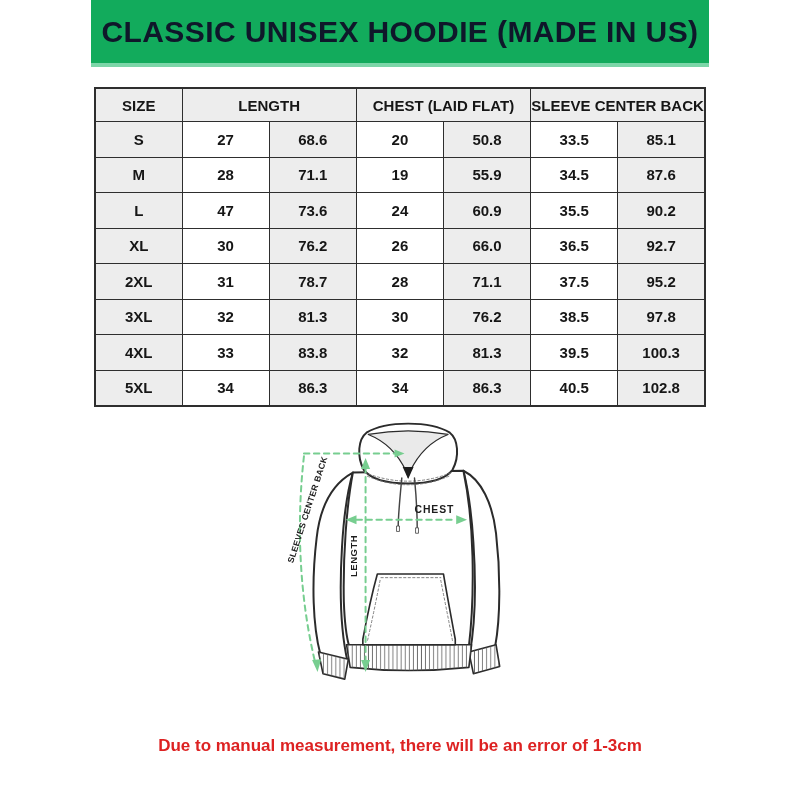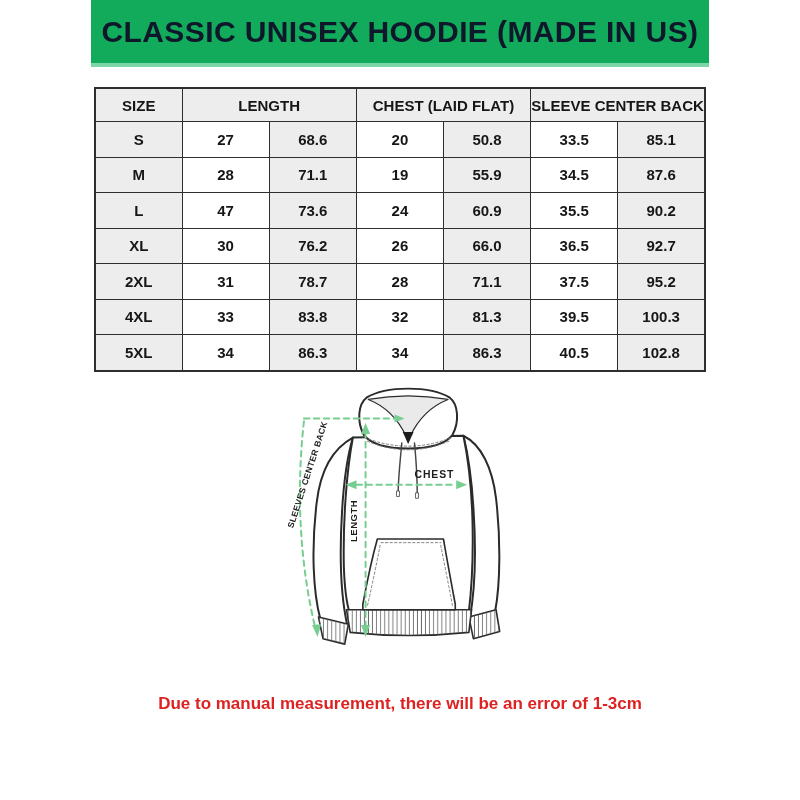--- a/index.html
+++ b/index.html
@@ -24,21 +24,21 @@
     border:1.5px solid #2E2E2E;text-align:center;vertical-align:middle;
     font-size:15px;font-weight:bold;padding:0;background:#ffffff;
   }
   .size-chart .grp{height:32px;}
   .size-chart .unit{height:33px;}
   .size-chart tbody th,.size-chart tbody td{height:34.5px;}
   .size-chart .shade{background:#EDEDED;}
   .diagram-wrap{width:800px;display:flex;justify-content:center;}
   svg.hoodie{display:block;margin-top:13px;}
   .note{
-    margin-top:10px;text-align:center;color:#DD2222;
+    margin-top:17px;text-align:center;color:#DD2222;
     font-size:17px;font-weight:bold;
   }
 </style>
 </head>
 <body>
 
 <header class="banner">
   <h1>CLASSIC UNISEX HOODIE (MADE IN US)</h1>
 </header>
 
@@ -98,20 +98,29 @@
         <td class="shade">92.7</td>
       </tr>
       <tr>
         <th class="shade">2XL</th>
         <td class="">31</td>
         <td class="shade">78.7</td>
         <td class="">28</td>
         <td class="shade">71.1</td>
         <td class="">37.5</td>
         <td class="shade">95.2</td>
+      </tr>
+      <tr>
+        <th class="shade">3XL</th>
+        <td class="">32</td>
+        <td class="shade">81.3</td>
+        <td class="">30</td>
+        <td class="shade">76.2</td>
+        <td class="">38.5</td>
+        <td class="shade">97.8</td>
       </tr>
       <tr>
         <th class="shade">4XL</th>
         <td class="">33</td>
         <td class="shade">83.8</td>
         <td class="">32</td>
         <td class="shade">81.3</td>
         <td class="">39.5</td>
         <td class="shade">100.3</td>
       </tr>

